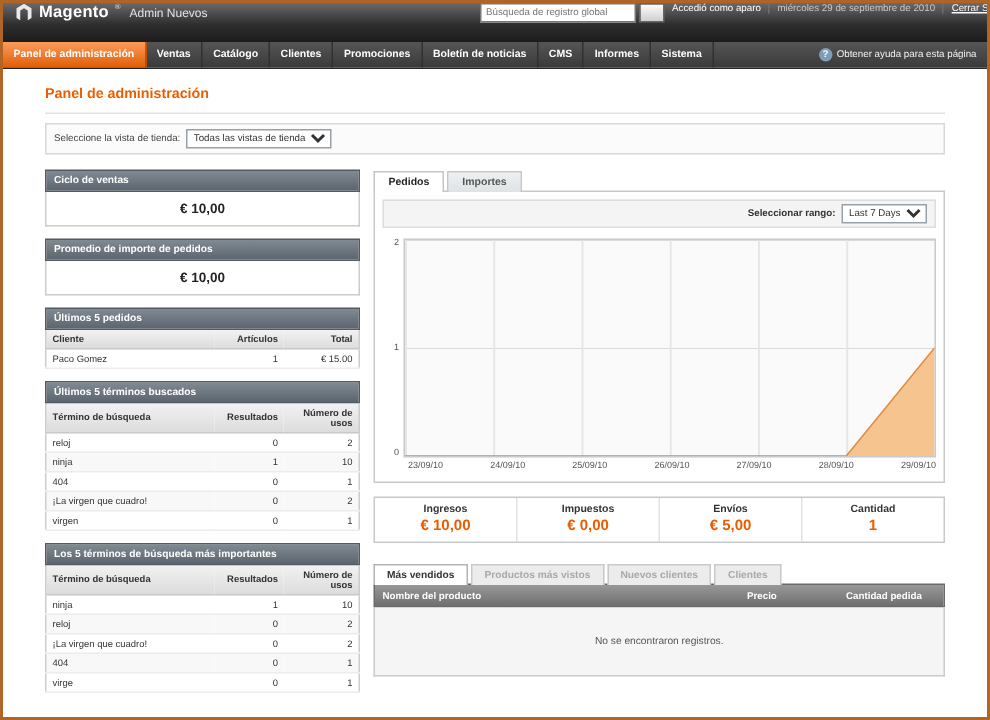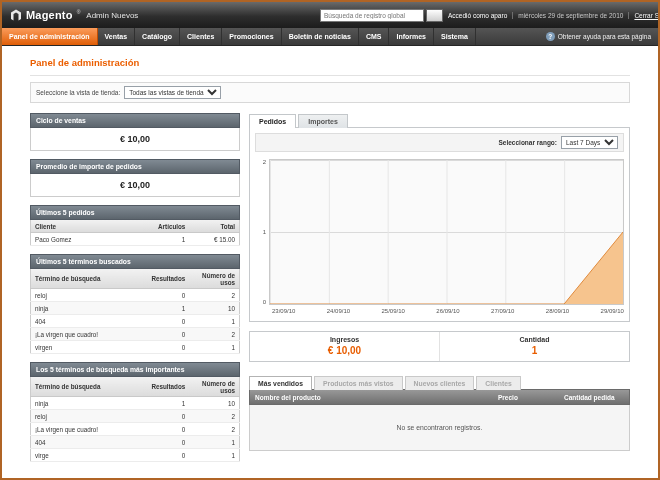--- a/index.html
+++ b/index.html
@@ -3,21 +3,21 @@
 <meta charset="utf-8">
 <style>
   * { margin:0; padding:0; box-sizing:border-box; }
   html,body { width:660px; height:480px; background:#888; }
   body { font-family:"Liberation Sans", sans-serif; }
   .page { width:660px; height:480px; border:2px solid #b06425; background:#fff;
           display:flex; flex-direction:column; overflow:hidden; }
 
   
   .top-header { height:26px; flex:none; background:linear-gradient(#6a6a6a,#2e2e2e 55%,#1c1c1c);
-                display:flex; align-items:center; padding:0 8px; color:#fff; }
+                display:flex; align-items:flex-start; padding:0 8px; color:#fff; }
   .logo { display:flex; align-items:center; gap:4px; width:150px; flex:none; }
   .logo-text { font-size:11px; font-weight:bold; letter-spacing:.2px; }
   .logo-reg { font-size:5px; vertical-align:top; position:relative; top:-3px; color:#ddd; }
   .logo-sub { font-size:8px; color:#e3e3e3; margin-left:2px; white-space:nowrap; }
   .global-search { display:flex; align-items:center; gap:2px; margin-left:160px; }
   .global-search input { width:104px; height:13px; font-size:6.5px; padding:0 3px;
                          border:1px solid #777; background:#fff; color:#444;
                          font-family:"Liberation Sans", sans-serif; }
   .search-btn { width:17px; height:13px; border:1px solid #666;
                 background:linear-gradient(#fdfdfd,#cfcfcf); cursor:pointer; }
@@ -316,20 +316,28 @@
             <span>29/09/10</span>
           </div>
         </div>
 
         <div class="totals">
           <div class="total-cell">
             <div class="total-label">Ingresos</div>
             <div class="total-value">€ 10,00</div>
           </div>
           <div class="total-cell">
+            <div class="total-label">Impuestos</div>
+            <div class="total-value">€ 0,00</div>
+          </div>
+          <div class="total-cell">
+            <div class="total-label">Envíos</div>
+            <div class="total-value">€ 5,00</div>
+          </div>
+          <div class="total-cell">
             <div class="total-label">Cantidad</div>
             <div class="total-value">1</div>
           </div>
         </div>
 
         <div class="grid-tabs">
           <div class="grid-tab active">Más vendidos</div>
           <div class="grid-tab dim">Productos más vistos</div>
           <div class="grid-tab dim">Nuevos clientes</div>
           <div class="grid-tab dim">Clientes</div>

